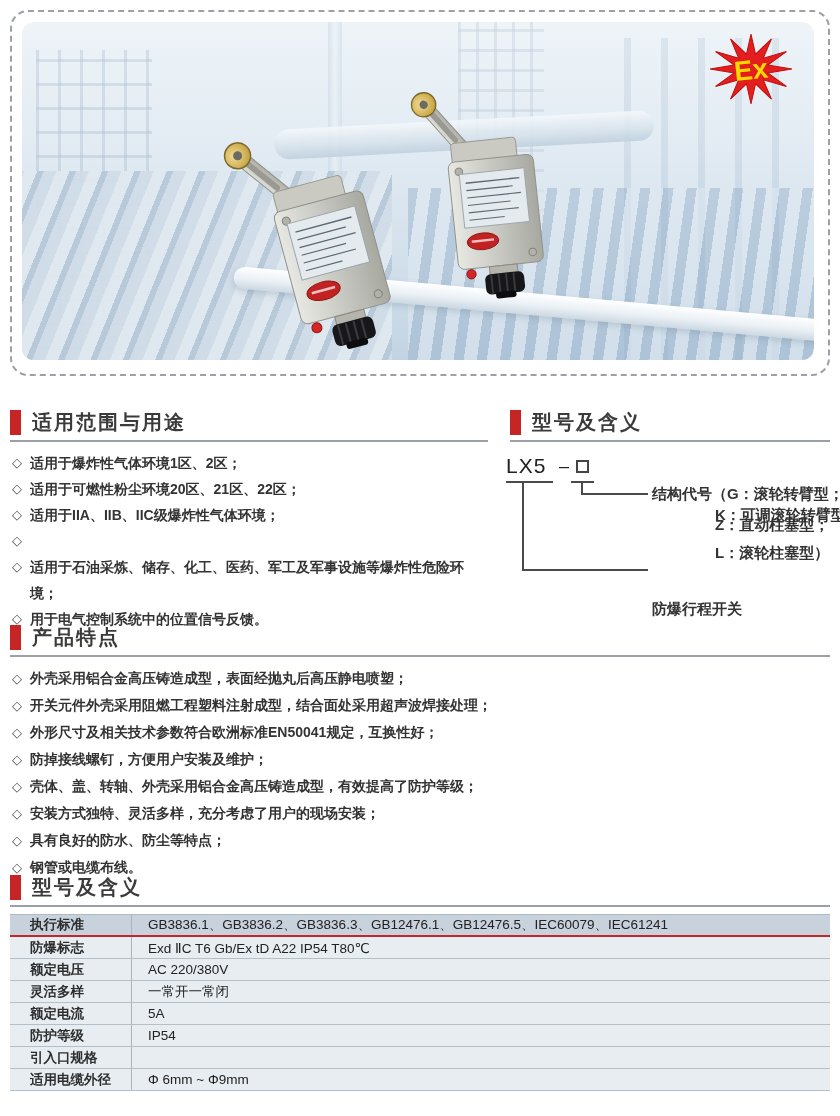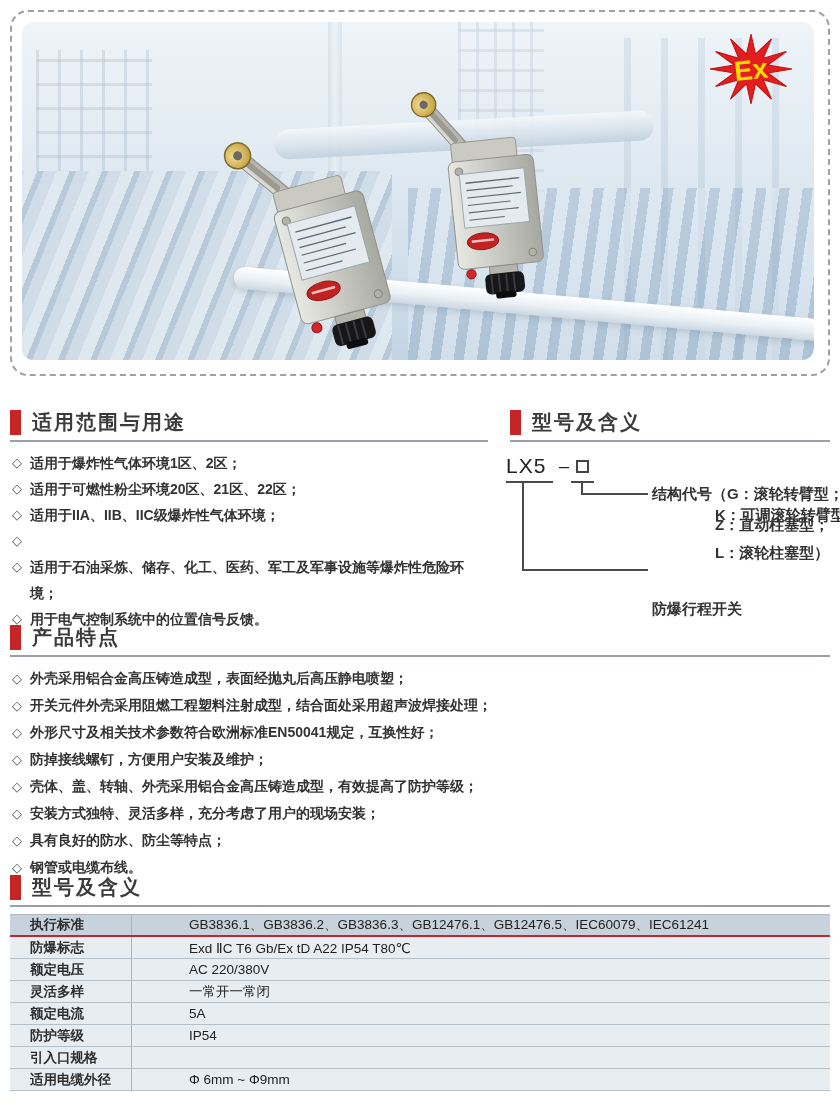--- a/index.html
+++ b/index.html
@@ -95,21 +95,21 @@
   .dg-struct { left:150px; top:33px; }
   .dg-opt-k  { left:213px; top:54px; }
   .dg-opt-z  { left:213px; top:64px; }
   .dg-opt-l  { left:213px; top:92px; }
   .dg-base   { left:150px; top:108px;margin-top:40px; }
 
   
   .param-table { margin-top:7px; border-top:1px solid #aeb9c2; }
   .param-row {
     display:flex; align-items:stretch; height:22px;
-    background:#e8edf1; border-bottom:1px solid #b4bfc8;gap:41px;
+    background:#e8edf1; border-bottom:1px solid #b4bfc8;
   }
   .param-row.first { background:#c7d2dc; border-bottom:2px solid #c0282e; }
   .param-label {
     width:122px; padding-left:20px; display:flex; align-items:center;
     font-size:13.5px; font-weight:bold; color:#2e2e2e;
     border-right:1px solid #a9b5bf;
   }
   .param-value { flex:1; padding-left:16px; display:flex; align-items:center; font-size:13.5px; color:#222; white-space:nowrap; }
 </style>
 </head>

